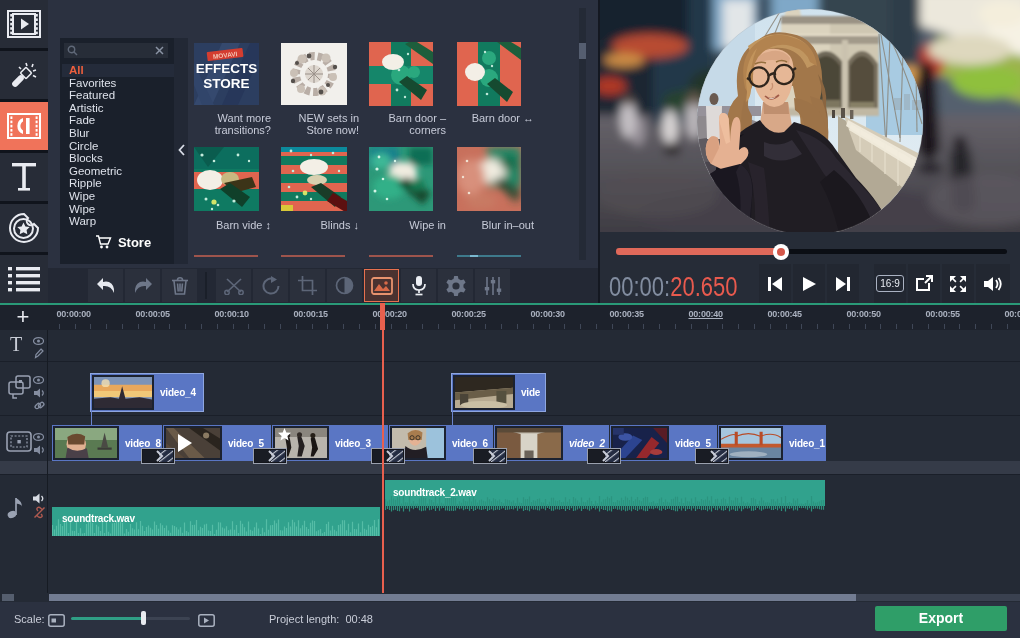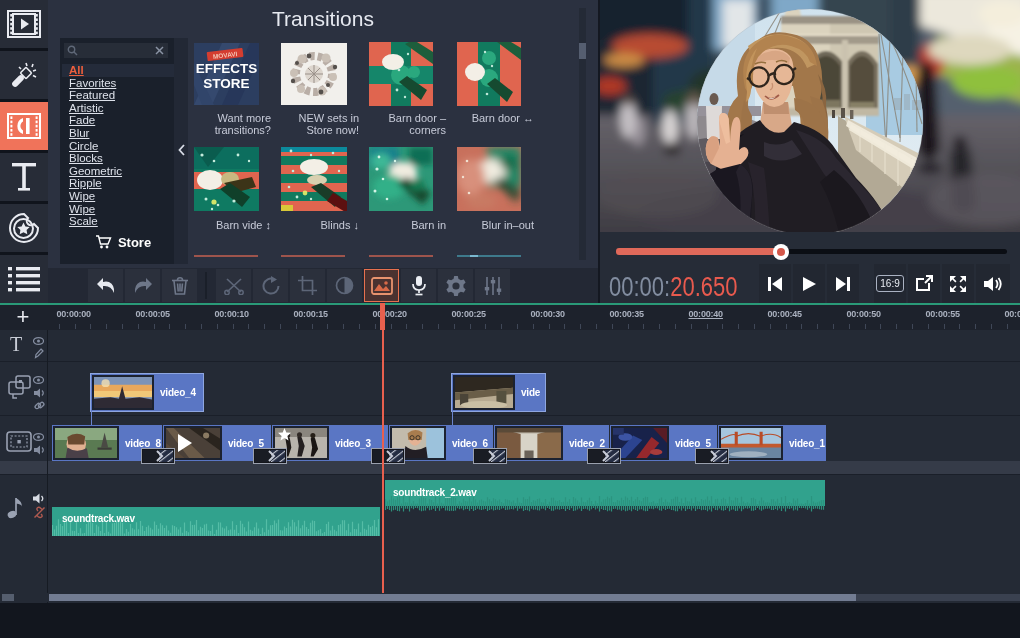--- a/index.html
+++ b/index.html
@@ -12,21 +12,21 @@
 #sidebar{left:0;top:0;width:48px;height:303px;background:#10141c;}
 .sbtn{position:absolute;left:0;width:48px;height:48px;background:#272c37;display:flex;align-items:center;justify-content:center;}
 .sbtn.sel{background:#f0735a;}
 
 
 #tpanel{left:48px;top:0;width:550px;height:268px;background:#2b3140;}
 #ttitle{position:absolute;left:0;top:7px;width:550px;text-align:center;color:#e6e9f0;font-size:21px;}
 #catpanel{position:absolute;left:12px;top:38px;width:126px;height:226px;background:#1a202b;}
 #searchbox{position:absolute;left:4px;top:5px;width:104px;height:15px;background:#272d38;}
 #catlist{position:absolute;left:2px;top:26px;width:114px;}
-.cat{height:12.6px;line-height:12.6px;font-size:11.5px;color:#dde1ea;padding-left:7px;white-space:nowrap;text-decoration:underline;}
+.cat{height:12.6px;line-height:12.6px;font-size:11.5px;color:#dde1ea;padding-left:7px;white-space:nowrap;}
 .cat.sel{background:#242b3a;color:#ee5f3d;font-weight:bold;}
 #storebtn{position:absolute;left:0px;top:197px;width:126px;text-align:center;color:#fff;font-size:13px;font-weight:bold;}
 #collapse{position:absolute;left:126px;top:135px;width:14px;height:30px;color:#dfe3ea;font-size:11px;display:flex;align-items:center;justify-content:center;}
 #gridscroll{position:absolute;left:531px;top:8px;width:7px;height:252px;background:#242a36;}
 #gridthumb{position:absolute;left:0px;top:35px;width:7px;height:16px;background:#555e70;}
 
 .tile{position:absolute;overflow:hidden;}
 .tlabel{position:absolute;font-size:11px;line-height:12px;color:#c7cbd8;text-align:right;width:90px;}
 
 
@@ -140,21 +140,20 @@
             <rect x="8" y="8" width="24" height="3.4"></rect>
             <rect x="0" y="15" width="4" height="3.4"></rect>
             <rect x="8" y="15" width="24" height="3.4"></rect>
             <rect x="0" y="22" width="4" height="3.4"></rect>
             <rect x="8" y="22" width="24" height="3.4"></rect>
           </g>
         </svg>
     </div>
   </div>
   <div id="tpanel" class="abs">
-    <div id="ttitle">Transitions</div>
     <div id="catpanel">
       <div id="searchbox">
         <svg width="11" height="11" viewBox="0 0 11 11" style="position:absolute;left:3px;top:2px;">
             <circle cx="4.5" cy="4.5" r="3.2" fill="none" stroke="#5f6878" stroke-width="1.4"></circle>
             <line x1="7" y1="7" x2="10" y2="10" stroke="#5f6878" stroke-width="1.4"></line>
           </svg>
         <svg width="9" height="9" viewBox="0 0 9 9" style="position:absolute;right:4px;top:3px;">
             <g stroke="#8a93a4" stroke-width="1.5">
               <line x1="1" y1="1" x2="8" y2="8"></line>
               <line x1="8" y1="1" x2="1" y2="8"></line>
@@ -167,21 +166,21 @@
           <div class="cat">Featured</div>
           <div class="cat">Artistic</div>
           <div class="cat">Fade</div>
           <div class="cat">Blur</div>
           <div class="cat">Circle</div>
           <div class="cat">Blocks</div>
           <div class="cat">Geometric</div>
           <div class="cat">Ripple</div>
           <div class="cat">Wipe</div>
           <div class="cat">Wipe</div>
-          <div class="cat">Scale</div>
+          <div class="cat">Warp</div>
         </div>
       <div id="storebtn">
         <svg width="17" height="15" viewBox="0 0 17 15" style="vertical-align:-3px;margin-right:6px;">
             <path d="M 1 1 L 3.5 1 L 5.5 9 L 13 9 L 15.5 3 L 4 3" fill="none" stroke="#fff" stroke-width="1.4"></path>
             <circle cx="6.5" cy="12" r="1.4" fill="#fff"></circle>
             <circle cx="12" cy="12" r="1.4" fill="#fff"></circle>
           </svg><span>Store</span>
       </div>
     </div>
     <div class="abs" style="left:126px;top:38px;width:14px;height:226px;background:#222835;"></div>
@@ -378,21 +377,21 @@
             </g>
         </svg>
       </div>
 
       <div class="tlabel" style="left:133px;top:112px;">Want more<br>transitions?</div>
       <div class="tlabel" style="left:221px;top:112px;">NEW sets in<br>Store now!</div>
       <div class="tlabel" style="left:308px;top:112px;">Barn door –<br>corners</div>
       <div class="tlabel" style="left:396px;top:112px;">Barn door ↔</div>
       <div class="tlabel" style="left:133px;top:219px;">Barn vide ↕</div>
       <div class="tlabel" style="left:221px;top:219px;">Blinds ↓</div>
-      <div class="tlabel" style="left:308px;top:219px;">Barn in</div>
+      <div class="tlabel" style="left:308px;top:219px;">Wipe in</div>
       <div class="tlabel" style="left:396px;top:219px;">Blur in–out</div>
 
       <div class="abs" style="left:146px;top:255px;width:64px;height:2px;background:#9e544c;"></div>
       <div class="abs" style="left:233px;top:255px;width:64px;height:2px;background:#9e544c;"></div>
       <div class="abs" style="left:321px;top:255px;width:64px;height:2px;background:#9e544c;"></div>
       <div class="abs" style="left:409px;top:255px;width:64px;height:2px;background:#3e7a8c;"></div>
       <div class="abs" style="left:422px;top:255px;width:8px;height:2px;background:#7ab8d0;"></div>
     </div>
     <div id="gridscroll">
         <div id="gridthumb"></div>
@@ -924,21 +923,21 @@
         </div>
         <div class="clip" style="left: 494px; top: 95px; width: 115px; height: 36px;">
           <div style="position:absolute;left:1px;top:1px;width:68px;height:34px;border:2px solid #1c2230;box-sizing:border-box;overflow:hidden;"><svg width="64" height="30" viewBox="0 0 70 40" preserveAspectRatio="none">
               <rect width="70" height="40" fill="#c8c2b4"></rect>
               <path d="M0 0 L26 8 L26 40 L0 40 Z" fill="#7a5a40"></path>
               <path d="M70 0 L44 8 L44 40 L70 40 Z" fill="#8a6a4a"></path>
               <rect x="26" y="8" width="18" height="32" fill="#d8d4c8"></rect>
               <rect x="30" y="30" width="10" height="10" fill="#6a6258"></rect>
               <rect x="0" y="0" width="70" height="6" fill="#5a4a38"></rect>
             </svg></div>
-          <div class="cliplabel" style="position:absolute;left:75px;top:12.5px;white-space:nowrap;">video_2</div>
+          <div class="cliplabel" style="position:absolute;left:75px;top:12.5px;white-space:nowrap;font-style:italic;">video_2</div>
         </div>
         <div class="clip" style="left: 610px; top: 95px; width: 107px; height: 36px;">
           <div style="position:absolute;left:1px;top:1px;width:58px;height:34px;border:2px solid #1c2230;box-sizing:border-box;overflow:hidden;"><svg width="54" height="30" viewBox="0 0 70 40" preserveAspectRatio="none">
               <rect width="70" height="40" fill="#18224a"></rect>
               <path d="M0 40 L26 10 L38 16 L16 40 Z" fill="#2c4490"></path>
               <path d="M30 40 L50 12 L60 20 L44 40 Z" fill="#96282c"></path>
               <path d="M52 0 L70 0 L70 20 Z" fill="#581c26"></path>
               <ellipse cx="16" cy="12" rx="9" ry="5" fill="#3c54a4"></ellipse>
               <ellipse cx="56" cy="32" rx="8" ry="4" fill="#a83c3c"></ellipse>
               <rect x="0" y="0" width="14" height="9" fill="#26346a"></rect>
@@ -1053,13 +1052,29 @@
       </div>
   </div>
   <div id="phmark" class="abs"></div>
   <div id="playhead" class="abs"></div>
   <div id="tscroll" class="abs"></div>
   <div id="tscrollinner">
     <div class="abs" style="left:2px;top:594px;width:12px;height:7px;background:#555e6e;"></div>
     <div class="abs" style="left:49px;top:594px;width:807px;height:7px;background:#727c92;"></div>
     <div class="abs" style="left:856px;top:594px;width:164px;height:7px;background:#3a4150;"></div>
   </div>
+  <div id="bottombar" class="abs">
+    <div class="botlabel" style="left:14px;">Scale:</div>
+    <svg class="abs" style="left:48px;top:12px;" width="17" height="13" viewBox="0 0 17 13">
+        <rect x="0.8" y="0.8" width="15.4" height="11.4" rx="2" fill="none" stroke="#aab2c0" stroke-width="1.5"></rect>
+        <rect x="3.5" y="4.5" width="4.5" height="4" fill="#aab2c0"></rect>
+      </svg>
+    <div class="abs" style="left:71px;top:15px;width:106px;height:3px;background:#2f9e85;border-radius:2px;"></div>
+    <div class="abs" style="left:143px;top:15px;width:47px;height:3px;background:#3c4352;border-radius:2px;"></div>
+    <div class="abs" style="left:141px;top:9px;width:5px;height:14px;background:#e8ebf0;border-radius:2px;"></div>
+    <svg class="abs" style="left:198px;top:12px;" width="17" height="13" viewBox="0 0 17 13">
+        <rect x="0.8" y="0.8" width="15.4" height="11.4" rx="2" fill="none" stroke="#aab2c0" stroke-width="1.5"></rect>
+        <path d="M6 3.5 L11 6.5 L6 9.5 Z" fill="#aab2c0"></path>
+      </svg>
+    <div class="botlabel" style="left:269px;">Project length:&nbsp;&nbsp;00:48</div>
+    <div id="exportbtn">Export</div>
+  </div>
 </div>
 
 </body></html>

